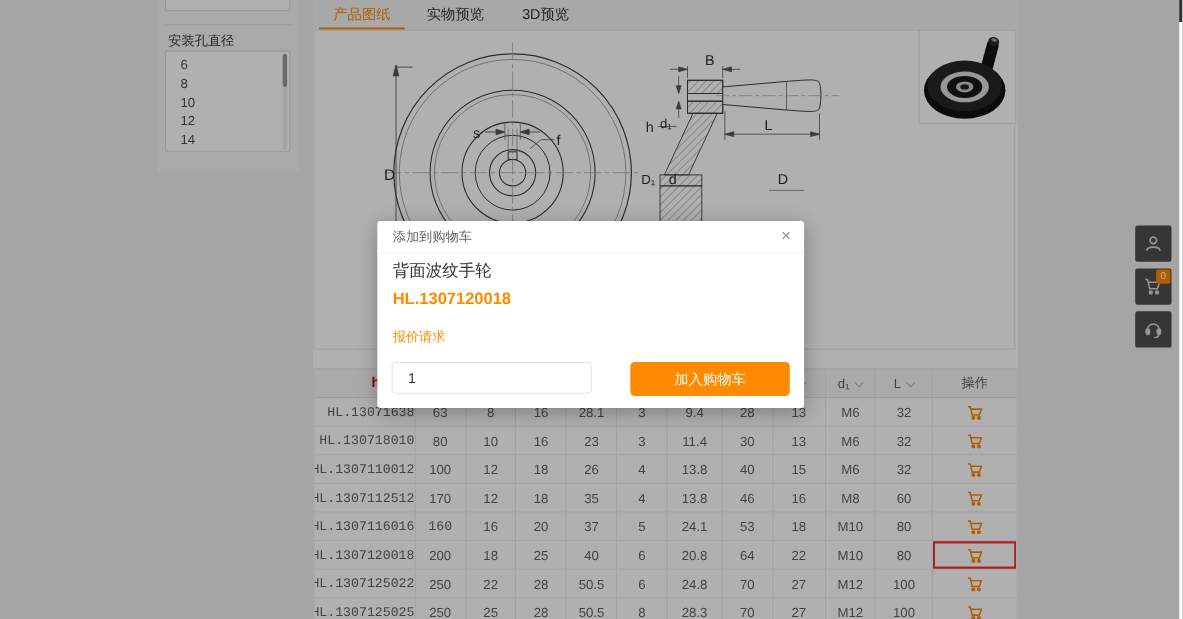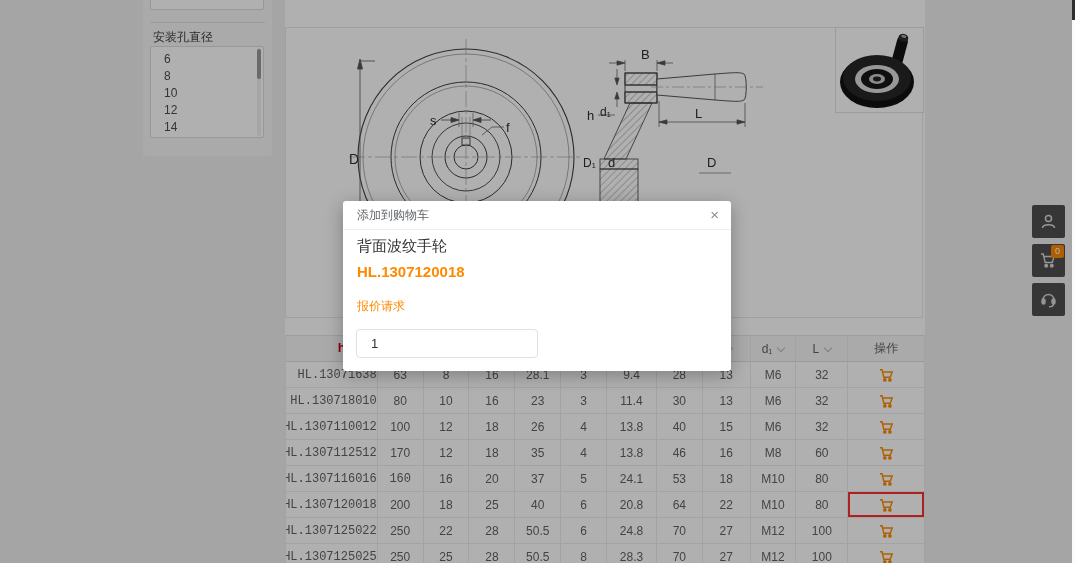--- a/index.html
+++ b/index.html
@@ -73,20 +73,25 @@
         <div class="filter-item">8</div>
         <div class="filter-item">10</div>
         <div class="filter-item">12</div>
         <div class="filter-item">14</div>
       </div>
     <div class="flist-track"></div>
     <div class="flist-thumb"></div>
   </div>
 
   <div class="main">
+    <div class="tabbar" id="tabbar">
+        <div class="tab active" style="left: 5px;">产品图纸</div>
+        <div class="tab" style="left: 90px;">实物预览</div>
+        <div class="tab" style="left: 172px;">3D预览</div>
+      </div>
 
     <div class="draw-area">
       <svg width="640" height="308" viewBox="0 0 640 308">
         <defs>
           <pattern id="h" width="5" height="5" patternUnits="userSpaceOnUse" patternTransform="rotate(45)">
             <line x1="0" y1="0" x2="0" y2="5" stroke="#6a6a6a" stroke-width="0.7"></line>
           </pattern>
         </defs>
         <rect x="0.5" y="0.5" width="637" height="290" fill="none" stroke="#e8e8e8"></rect>
 
@@ -420,18 +425,19 @@
 
   <div class="overlay"></div>
 
   <div class="modal">
     <div class="modal-head">添加到购物车</div>
     <div class="modal-close">×</div>
     <div class="m-name">背面波纹手轮</div>
     <div class="m-part">HL.1307120018</div>
     <div class="m-quote">报价请求</div>
     <input class="m-qty" type="text" value="1" style="">
+    <button class="m-add">加入购物车</button>
   </div>
 
   <div class="pg-sb">
     <div class="pg-sb-thumb"></div>
   </div>
 </div>
 
 </body></html>

